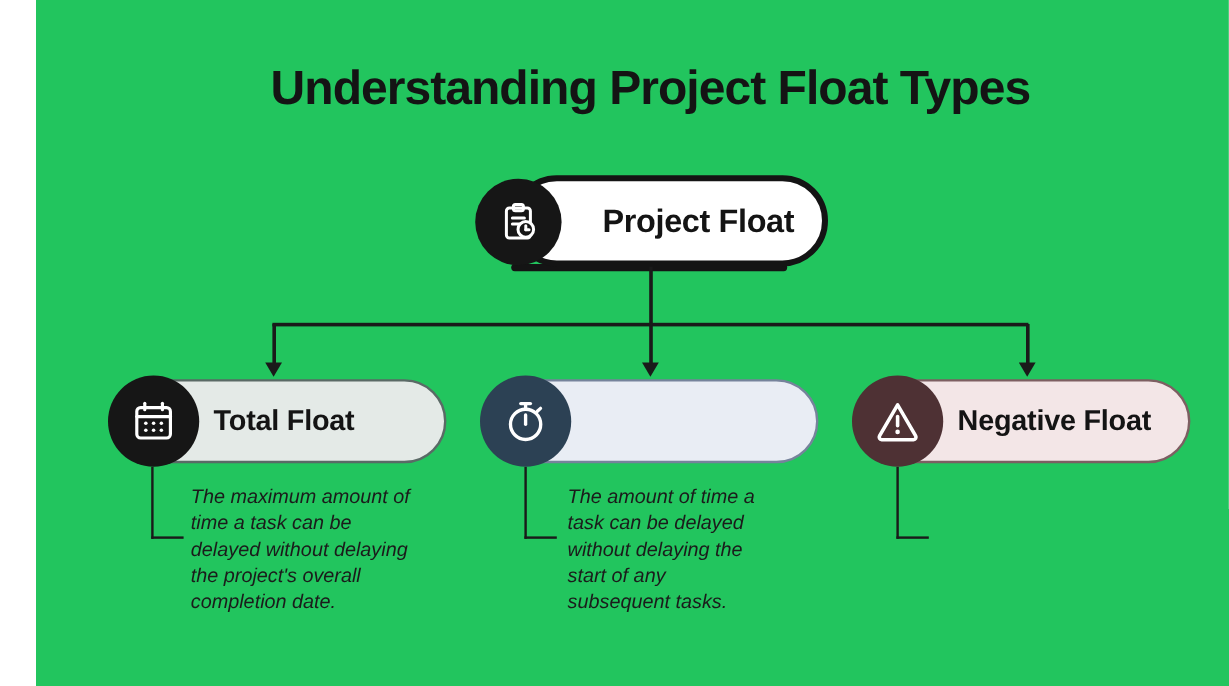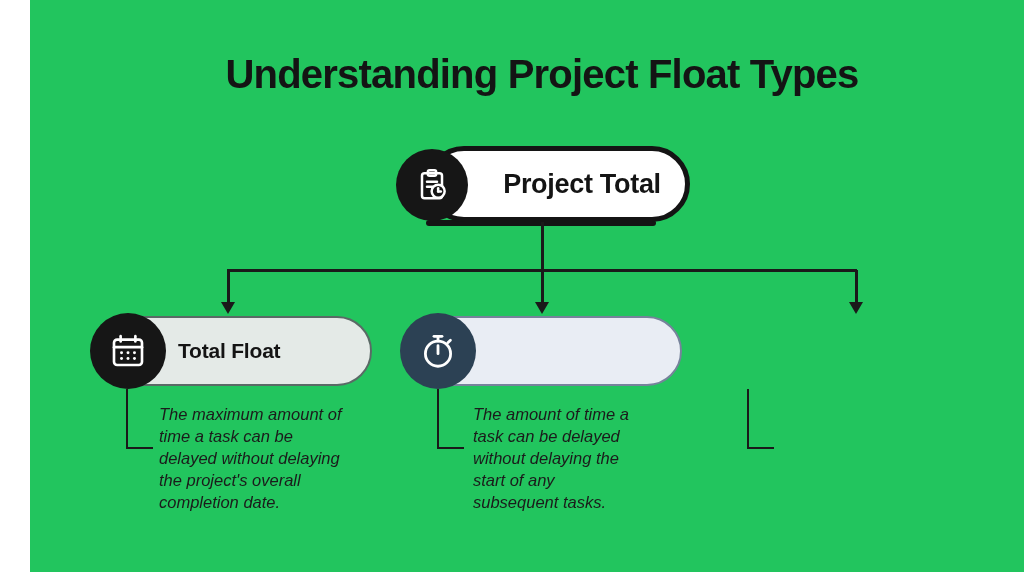--- a/index.html
+++ b/index.html
@@ -56,21 +56,21 @@
     border-radius: 35px; border: 2px solid; z-index: 1;
   }
   .branch-circle {
     position: absolute; left: 2px; top: 0; width: 76px; height: 76px;
     border-radius: 50%; z-index: 2;
     display: flex; align-items: center; justify-content: center;
   }
   .branch-label {
     position: absolute; left: 90px; top: 3px; height: 70px; width: 190px; z-index: 3;
     display: flex; align-items: center;
-    font-size: 21px; font-weight: 800; color: #141414; letter-spacing: -0.2px;
+    font-size: 24px; font-weight: 800; color: #141414; letter-spacing: -0.2px;
   }
   
   .desc {
     position: absolute; top: 403px; width: 235px;
     font-size: 16.5px; line-height: 22px; color: #1b1b1b;
     white-space: pre-line;
     font-style: italic;
   }
   .icon-svg { display: block; }
 </style>
@@ -88,21 +88,21 @@
       <svg class="icon-svg" width="40" height="40" viewBox="0 0 24 24" fill="none" stroke="#ffffff" stroke-width="1.5" stroke-linecap="round" stroke-linejoin="round">
         <rect x="6" y="5" width="12" height="15" rx="1.5"></rect>
         <rect x="9.5" y="3.2" width="5" height="3.2" rx="1"></rect>
         <line x1="9" y1="10" x2="15" y2="10"></line>
         <line x1="9" y1="13" x2="12.5" y2="13"></line>
         <circle cx="15.7" cy="15.7" r="3.9" fill="#161616"></circle>
         <line x1="15.7" y1="15.9" x2="15.7" y2="13.9"></line>
         <line x1="15.7" y1="15.9" x2="17.3" y2="15.9"></line>
       </svg>
     </div>
-    <div class="root-label">Project Total</div>
+    <div class="root-label">Project Float</div>
   </div>
 
   <div class="line" style="left: 511px; top: 222px; width: 2.5px; height: 48px; background: rgb(26, 26, 26);"></div>
   <div class="line" style="left: 197px; top: 269px; width: 630px; height: 2.5px; background: rgb(26, 26, 26);"></div>
   <div class="line" style="left: 197px; top: 270px; width: 2.5px; height: 33px; background: rgb(26, 26, 26);"></div>
   <div class="line" style="left: 511px; top: 270px; width: 2.5px; height: 33px; background: rgb(26, 26, 26);"></div>
   <div class="line" style="left: 825px; top: 270px; width: 2.5px; height: 33px; background: rgb(26, 26, 26);"></div>
   <div class="arrow-down" style="left:191px;top:302px;"></div>
   <div class="arrow-down" style="left:505px;top:302px;"></div>
   <div class="arrow-down" style="left:819px;top:302px;"></div>
@@ -132,20 +132,31 @@
       <svg class="icon-svg" width="42" height="42" viewBox="0 0 24 24" fill="none" stroke="#ffffff" stroke-width="1.6" stroke-linecap="round" stroke-linejoin="round">
         <circle cx="12" cy="13.5" r="7.2"></circle>
         <line x1="12" y1="13.5" x2="12" y2="9"></line>
         <line x1="12" y1="6.3" x2="12" y2="4"></line>
         <line x1="9.7" y1="3.6" x2="14.3" y2="3.6"></line>
         <line x1="17.6" y1="7.3" x2="19.1" y2="5.9"></line>
       </svg>
     </div>
   </div>
 
+  <div class="branch" style="left:678px;">
+    <div class="branch-pill" style="background: rgb(243, 230, 231); border-color: rgb(125, 95, 98);"></div>
+    <div class="branch-circle" style="background: rgb(78, 49, 52);">
+      <svg class="icon-svg" width="42" height="42" viewBox="0 0 24 24" fill="none" stroke="#ffffff" stroke-width="1.7" stroke-linecap="round" stroke-linejoin="round">
+        <path d="M12 4.2 L20.6 19 a1.2 1.2 0 0 1 -1 1.8 H4.4 a1.2 1.2 0 0 1 -1 -1.8 Z"></path>
+        <line x1="12" y1="9.8" x2="12" y2="14.2"></line>
+        <circle cx="12" cy="17.1" r="1.1" fill="#ffffff" stroke="none"></circle>
+      </svg>
+    </div>
+    <div class="branch-label">Negative Float</div>
+  </div>
 
   <div class="line" style="left: 96px; top: 389px; width: 2px; height: 60px; background: rgb(26, 26, 26);"></div>
   <div class="line" style="left: 96px; top: 447px; width: 27px; height: 2px; background: rgb(26, 26, 26);"></div>
   <div class="line" style="left: 407px; top: 389px; width: 2px; height: 60px; background: rgb(26, 26, 26);"></div>
   <div class="line" style="left: 407px; top: 447px; width: 27px; height: 2px; background: rgb(26, 26, 26);"></div>
   <div class="line" style="left: 717px; top: 389px; width: 2px; height: 60px; background: rgb(26, 26, 26);"></div>
   <div class="line" style="left: 717px; top: 447px; width: 27px; height: 2px; background: rgb(26, 26, 26);"></div>
 
   <div class="desc" style="left:129px;">The maximum amount of
 time a task can be

